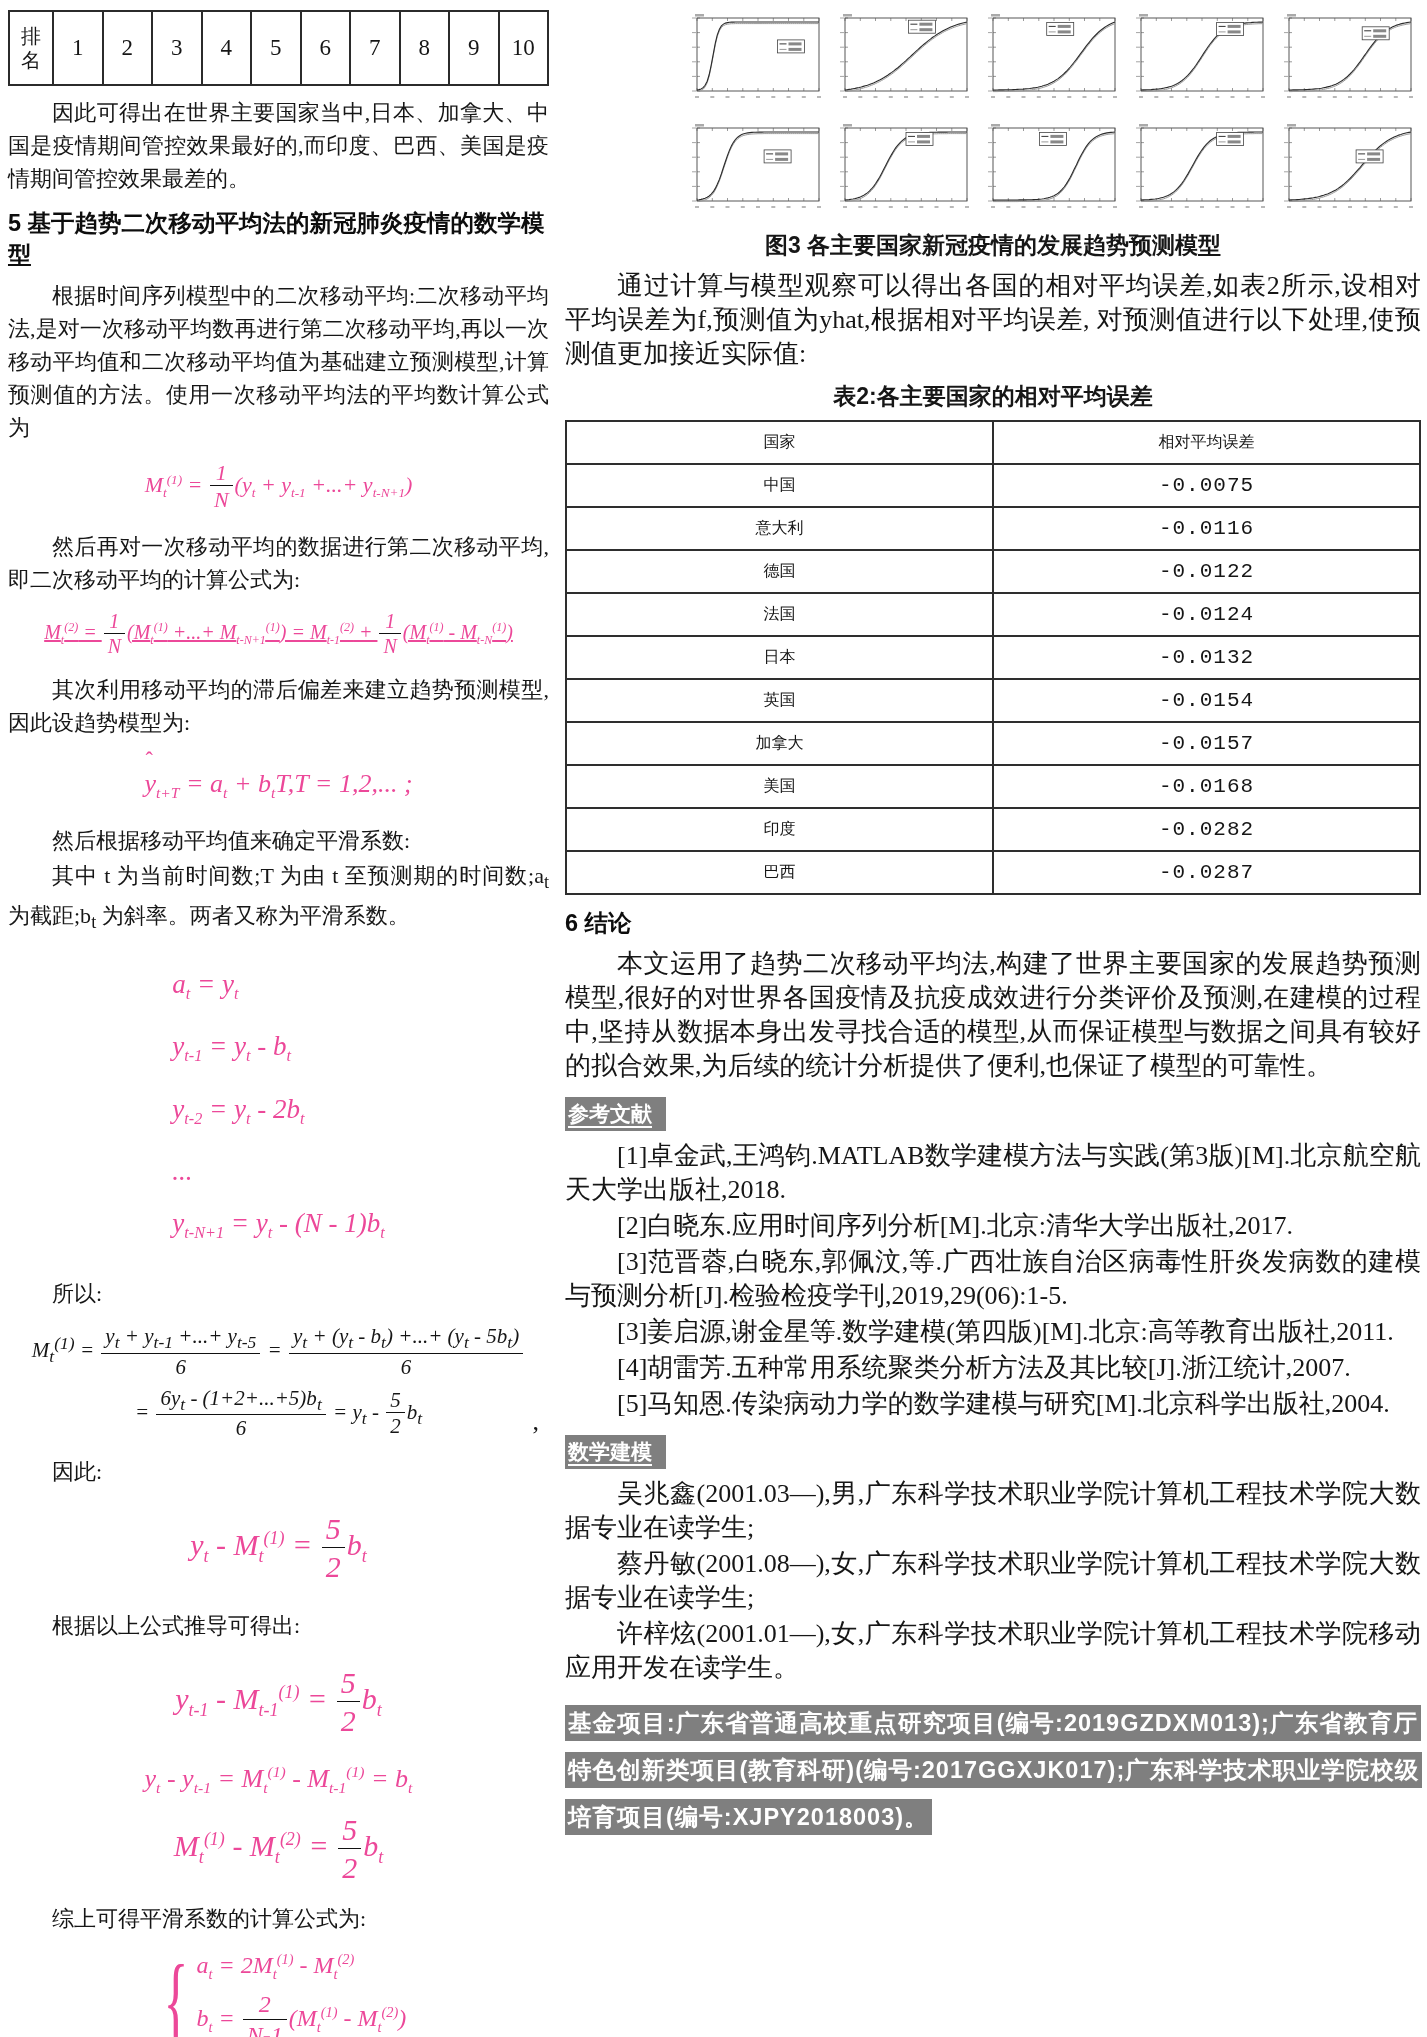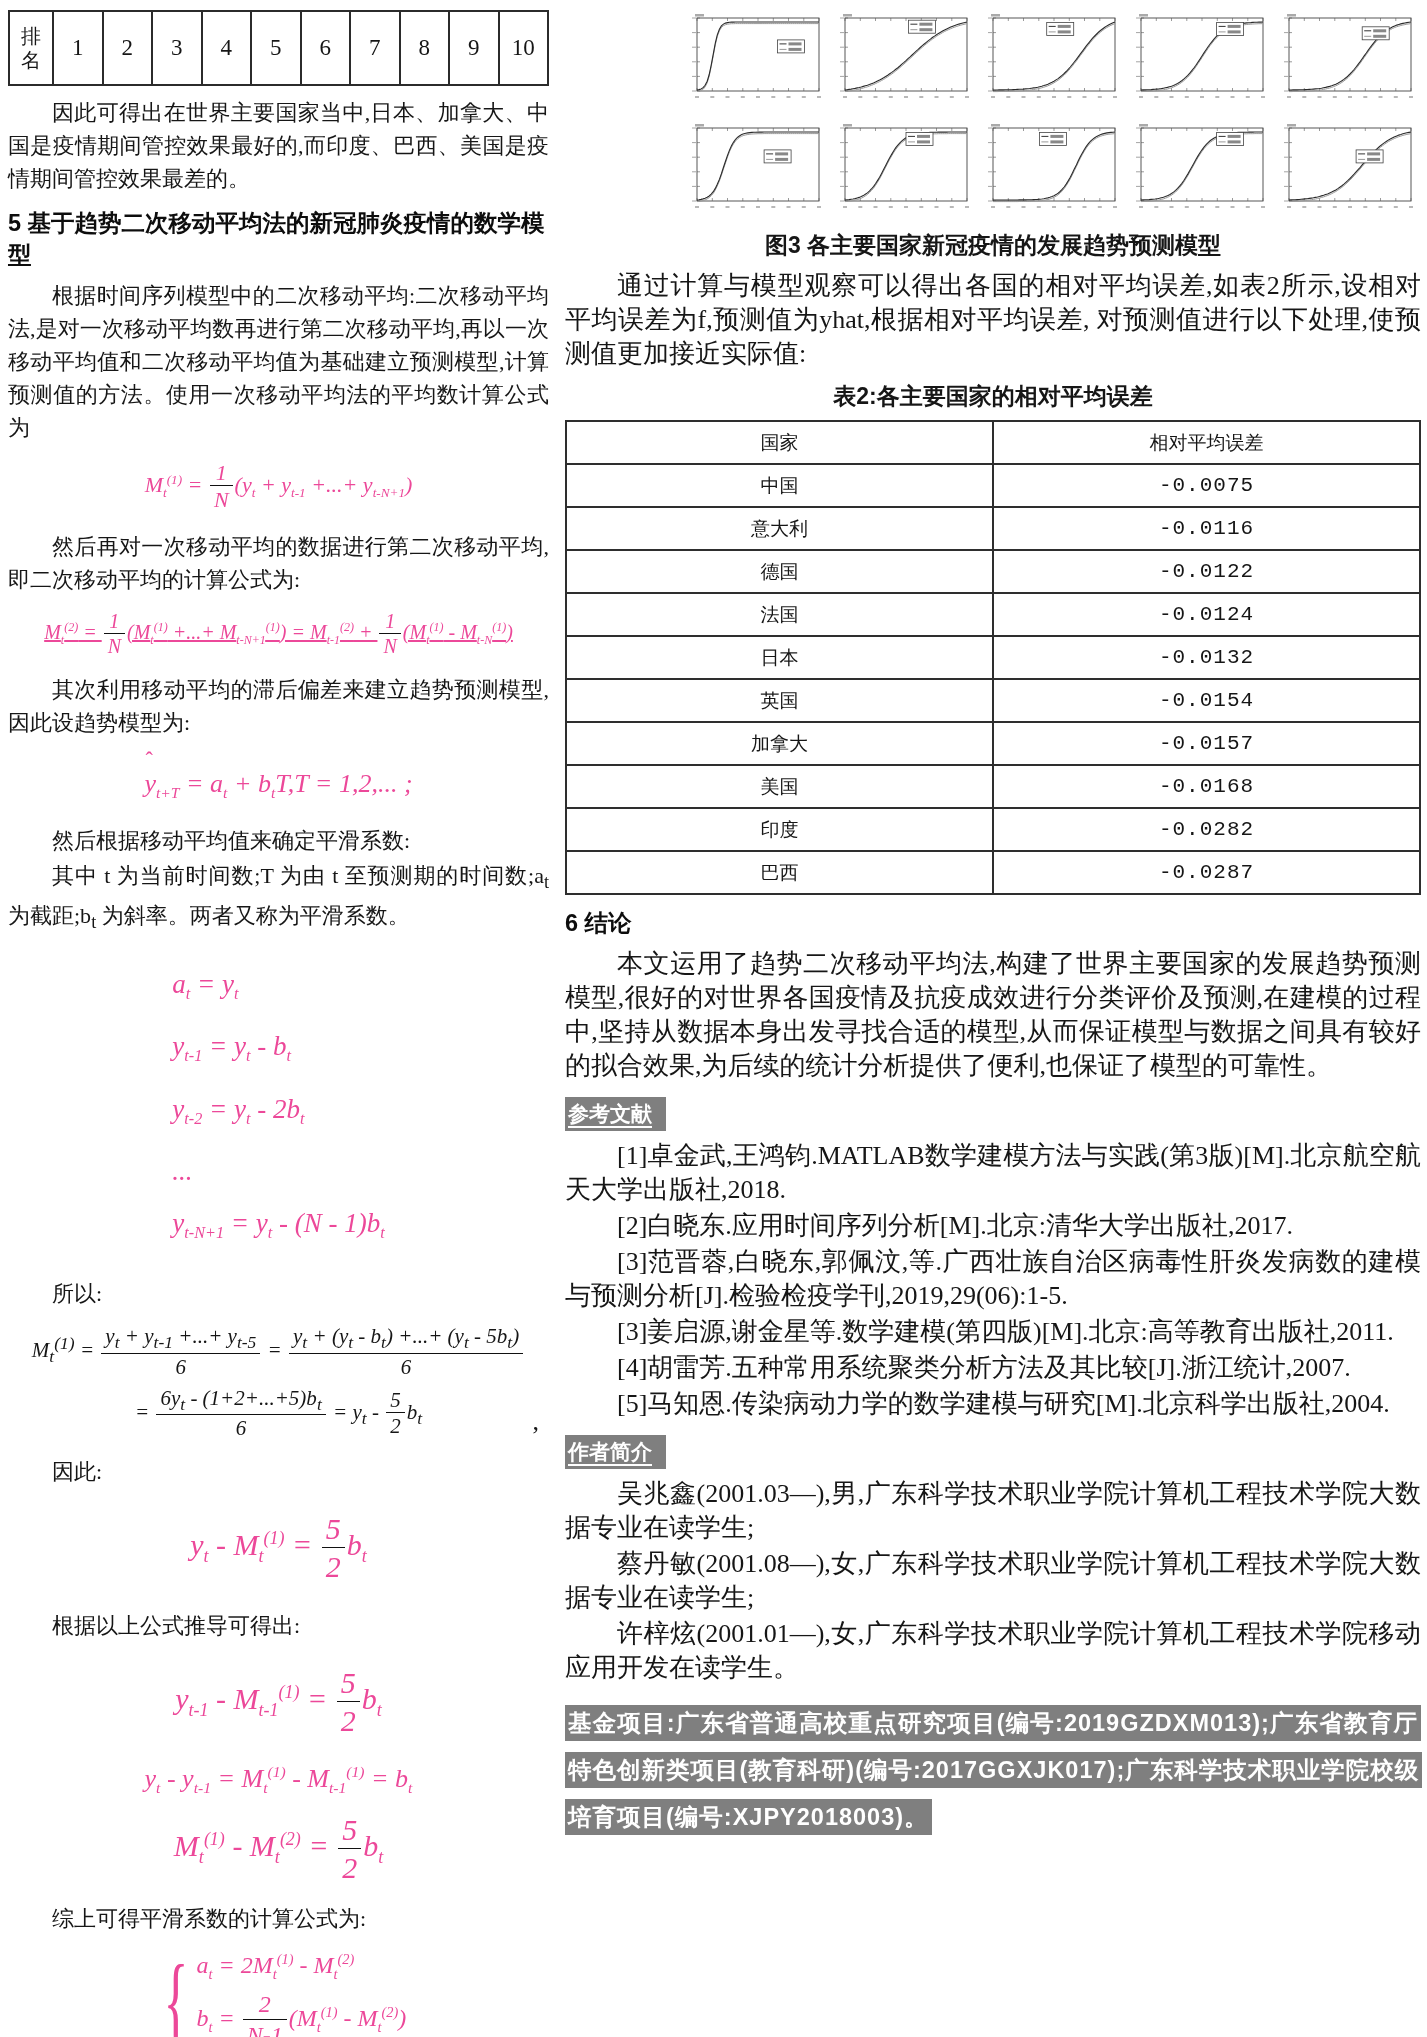--- a/index.html
+++ b/index.html
@@ -51,21 +51,21 @@
   .fig-grid{display:grid;grid-template-columns:repeat(5,139px);gap:14px 9px;
             margin:10px 0 4px 118px;}
   .fig-caption{font-family:"Liberation Sans","DejaVu Sans",sans-serif;font-weight:bold;
                font-size:23px;text-align:center;margin:10px 0 8px 0;}
 
   
   .tbl-caption{font-family:"Liberation Sans","DejaVu Sans",sans-serif;font-weight:bold;
                font-size:23px;text-align:center;margin:10px 0 8px 0;}
   .err-table{border-collapse:collapse;width:100%;table-layout:fixed;margin:0 0 8px 0;}
   .err-table th,.err-table td{border:2px solid #2e2e2e;height:41px;text-align:center;
-               vertical-align:middle;font-weight:normal;font-size:19px;padding:0;}
+               vertical-align:middle;font-weight:normal;font-size:16px;padding:0;}
   .err-table .val{font-family:"Liberation Mono","DejaVu Sans Mono",monospace;font-size:21px;
                   letter-spacing:1px;}
 
   
   .hl-heading{display:inline-block;background:#7f7f7f;color:#fff;
               font-family:"Liberation Sans","DejaVu Sans",sans-serif;font-weight:bold;
               font-size:21px;padding:3px 14px 3px 3px;margin:12px 0 8px 0;
               text-decoration:underline;text-underline-offset:5px;
               text-decoration-thickness:1.5px;}
   .funding{margin:16px 0 0 0;text-align:justify;line-height:44px;}
@@ -723,21 +723,21 @@
     <div class="hl-heading">参考文献</div>
     <div id="refs-list">
         <p class="para indent">[1]卓金武,王鸿钧.MATLAB数学建模方法与实践(第3版)[M].北京航空航天大学出版社,2018.</p>
         <p class="para indent">[2]白晓东.应用时间序列分析[M].北京:清华大学出版社,2017.</p>
         <p class="para indent">[3]范晋蓉,白晓东,郭佩汶,等.广西壮族自治区病毒性肝炎发病数的建模与预测分析[J].检验检疫学刊,2019,29(06):1-5.</p>
         <p class="para indent">[3]姜启源,谢金星等.数学建模(第四版)[M].北京:高等教育出版社,2011.</p>
         <p class="para indent">[4]胡雷芳.五种常用系统聚类分析方法及其比较[J].浙江统计,2007.</p>
         <p class="para indent">[5]马知恩.传染病动力学的数学建模与研究[M].北京科学出版社,2004.</p>
       </div>
 
-    <div class="hl-heading">作者简介</div>
+    <div class="hl-heading">数学建模</div>
     <div id="authors-list">
         <p class="para indent">吴兆鑫(2001.03—),男,广东科学技术职业学院计算机工程技术学院大数据专业在读学生;</p>
         <p class="para indent">蔡丹敏(2001.08—),女,广东科学技术职业学院计算机工程技术学院大数据专业在读学生;</p>
         <p class="para indent">许梓炫(2001.01—),女,广东科学技术职业学院计算机工程技术学院移动应用开发在读学生。</p>
       </div>
 
     <p class="funding">
       <span class="hl-run">基金项目:广东省普通高校重点研究项目(编号:2019GZDXM013);广东省教育厅特色创新类项目(教育科研)(编号:2017GGXJK017);广东科学技术职业学院校级培育项目(编号:XJPY2018003)。</span>
     </p>
   </div>

